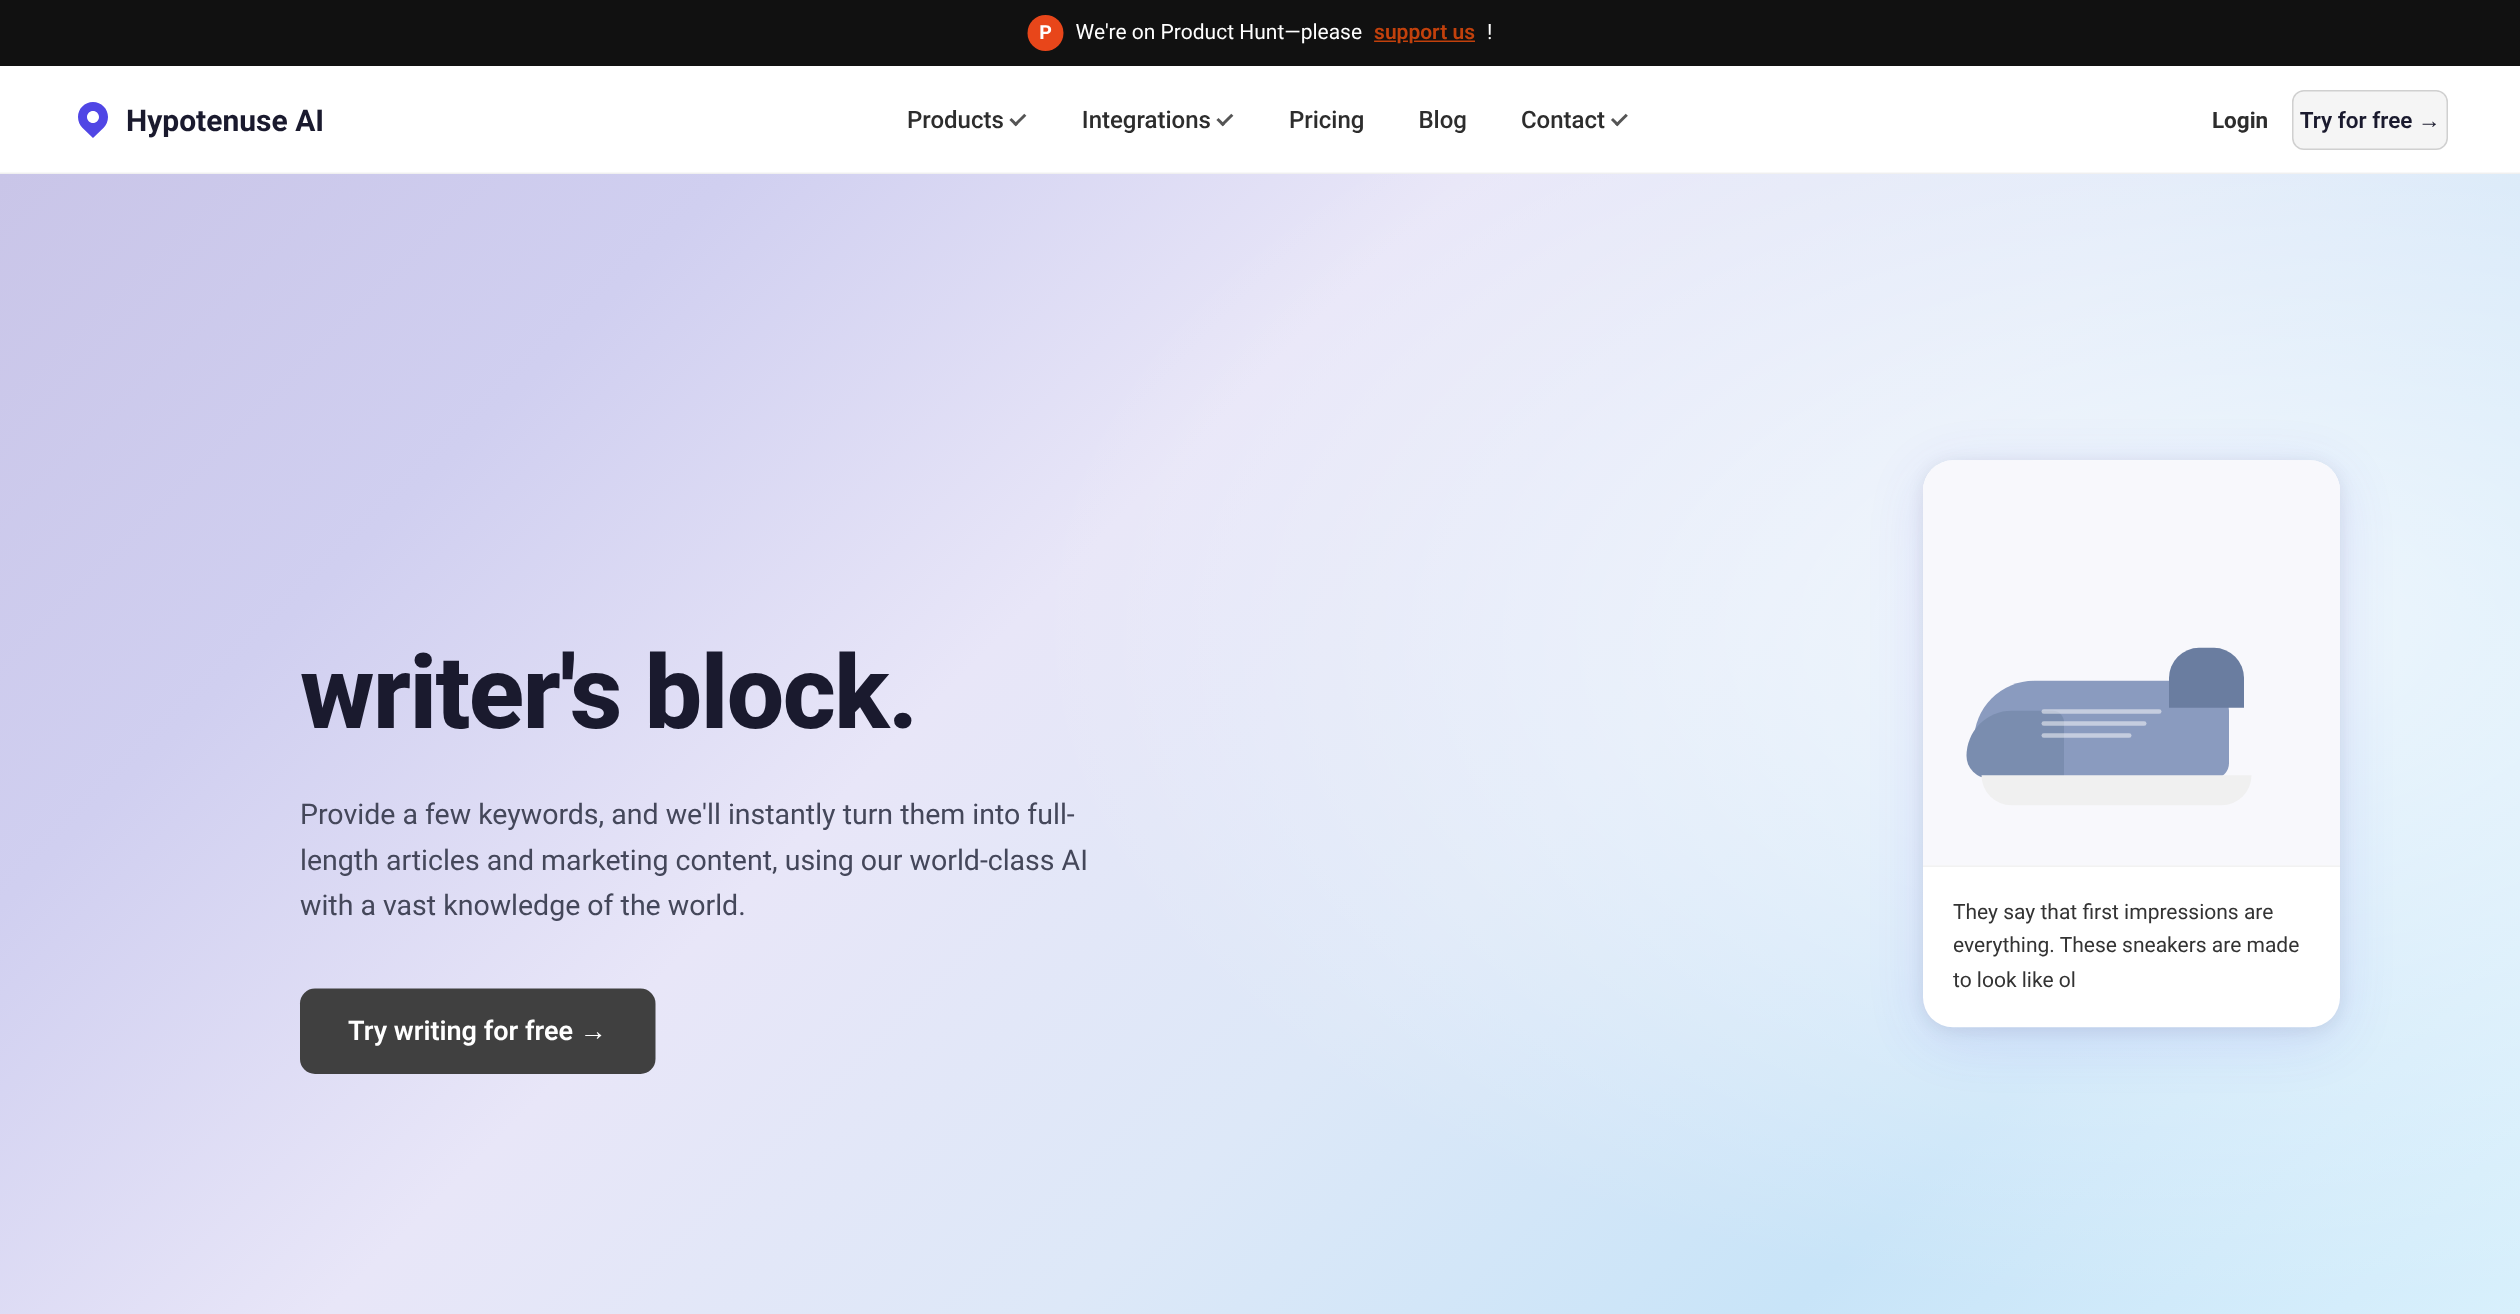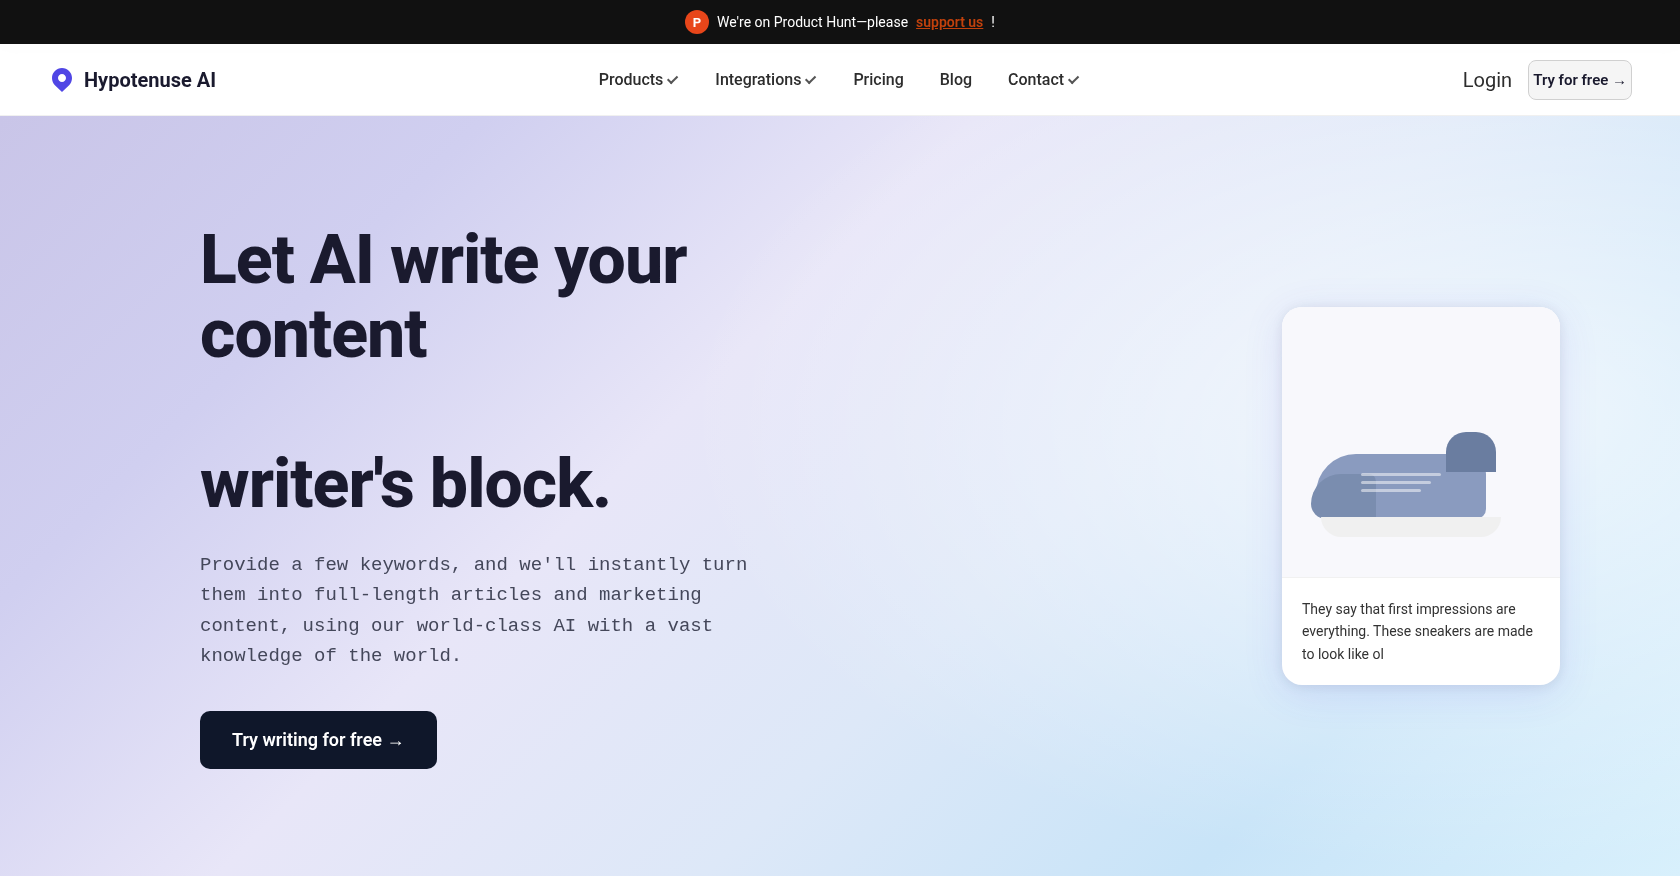--- a/index.html
+++ b/index.html
@@ -105,22 +105,22 @@
       margin-left: 2px;
     }
 
     .nav-actions {
       display: flex;
       align-items: center;
       gap: 16px;
     }
 
     .login-link {
-      font-size: 20px;
-      font-weight: 400;
+      font-size: 15px;
+      font-weight: 700;
       color: #2d2d2d;
       text-decoration: none;
     }
 
     .try-free-btn {
       background: #f5f5f5;
       border: 1.5px solid #d0d0d0;
       border-radius: 8px;
       padding: 10px 4px;
       font-size: 15px;
@@ -175,25 +175,24 @@
       letter-spacing: -1px;
       margin-bottom: 28px;
     }
 
     .hero-subtitle {
       font-size: 19px;
       color: #44475a;
       line-height: 1.6;
       max-width: 560px;
       margin-bottom: 40px;
-      font-family: Liberation Mono, monospace;
     }
 
     .cta-button {
-      background: #0f172a;
+      background: #404040;
       color: #fff;
       border: none;
       border-radius: 10px;
       padding: 18px 32px;
       font-size: 18px;
       font-weight: 600;
       cursor: pointer;
       display: inline-flex;
       align-items: center;
       gap: 8px;
@@ -370,21 +369,21 @@
     <a href="#" class="login-link">Login</a>
     <a href="#" class="try-free-btn">Try for free →</a>
   </div>
 </nav>
 
 <section class="hero">
   <div class="hero-bg"></div>
 
   <div class="hero-content">
     <h1 class="hero-title">
-      <span>Let AI write your content</span><br>
+      <br>
       <br>
       <span>writer's block.</span>
     </h1>
     <p class="hero-subtitle">Provide a few keywords, and we'll instantly turn them into full-length articles and marketing content, using our world-class AI with a vast knowledge of the world.</p>
     <a href="#" class="cta-button">Try writing for free →</a>
   </div>
 
   <div class="hero-card-wrapper">
     <div class="product-card">
       <div class="card-image-area">

